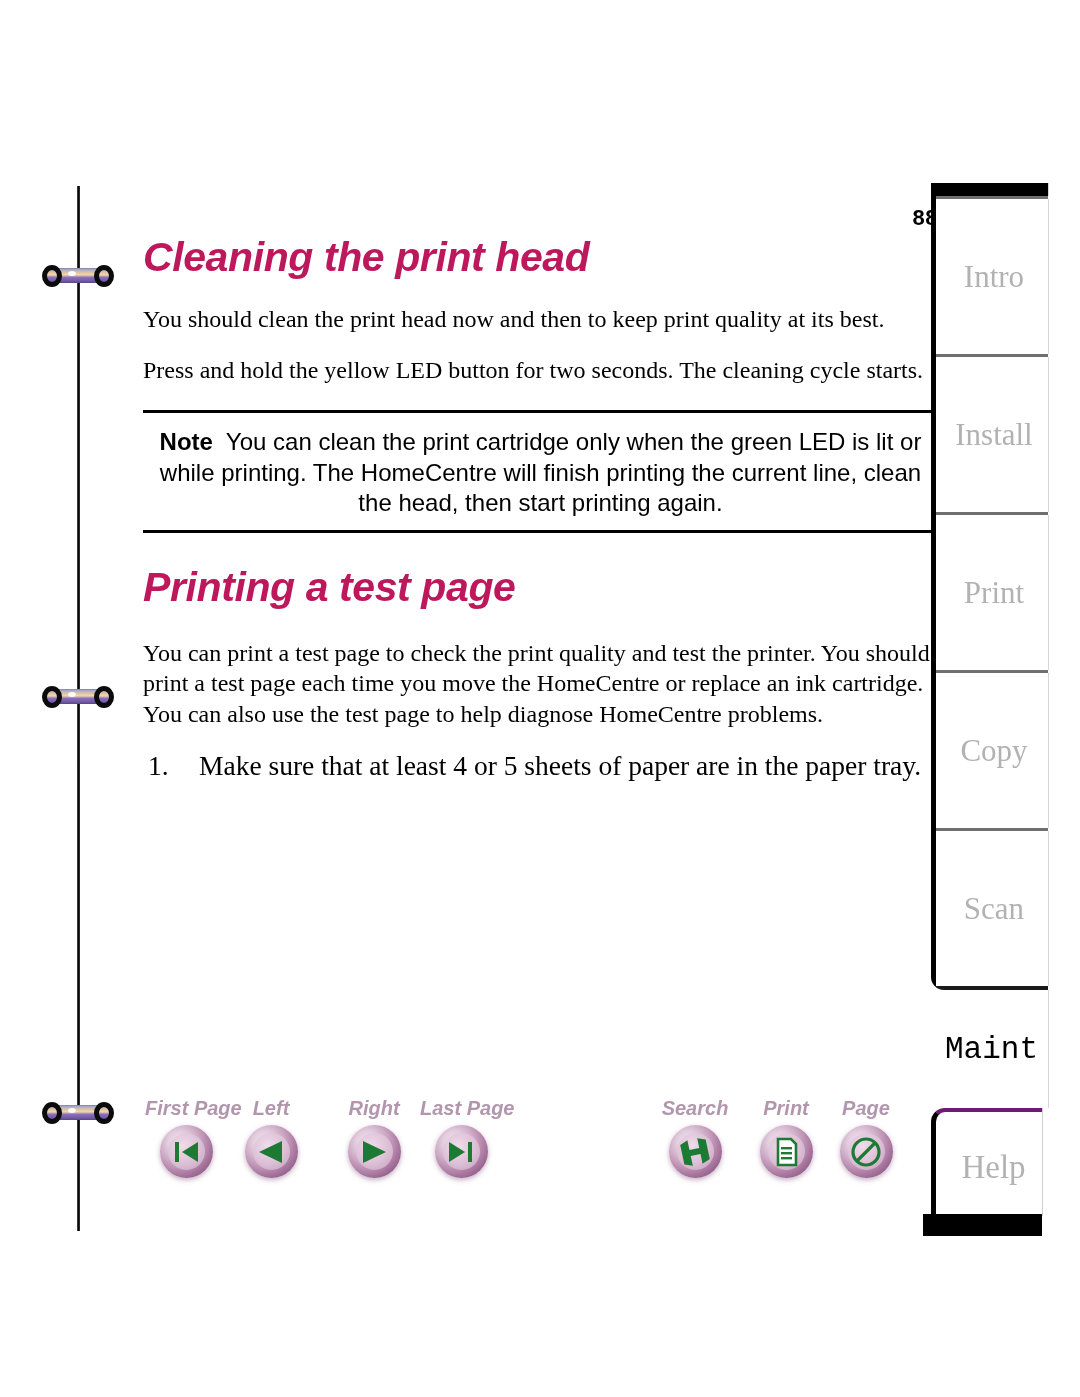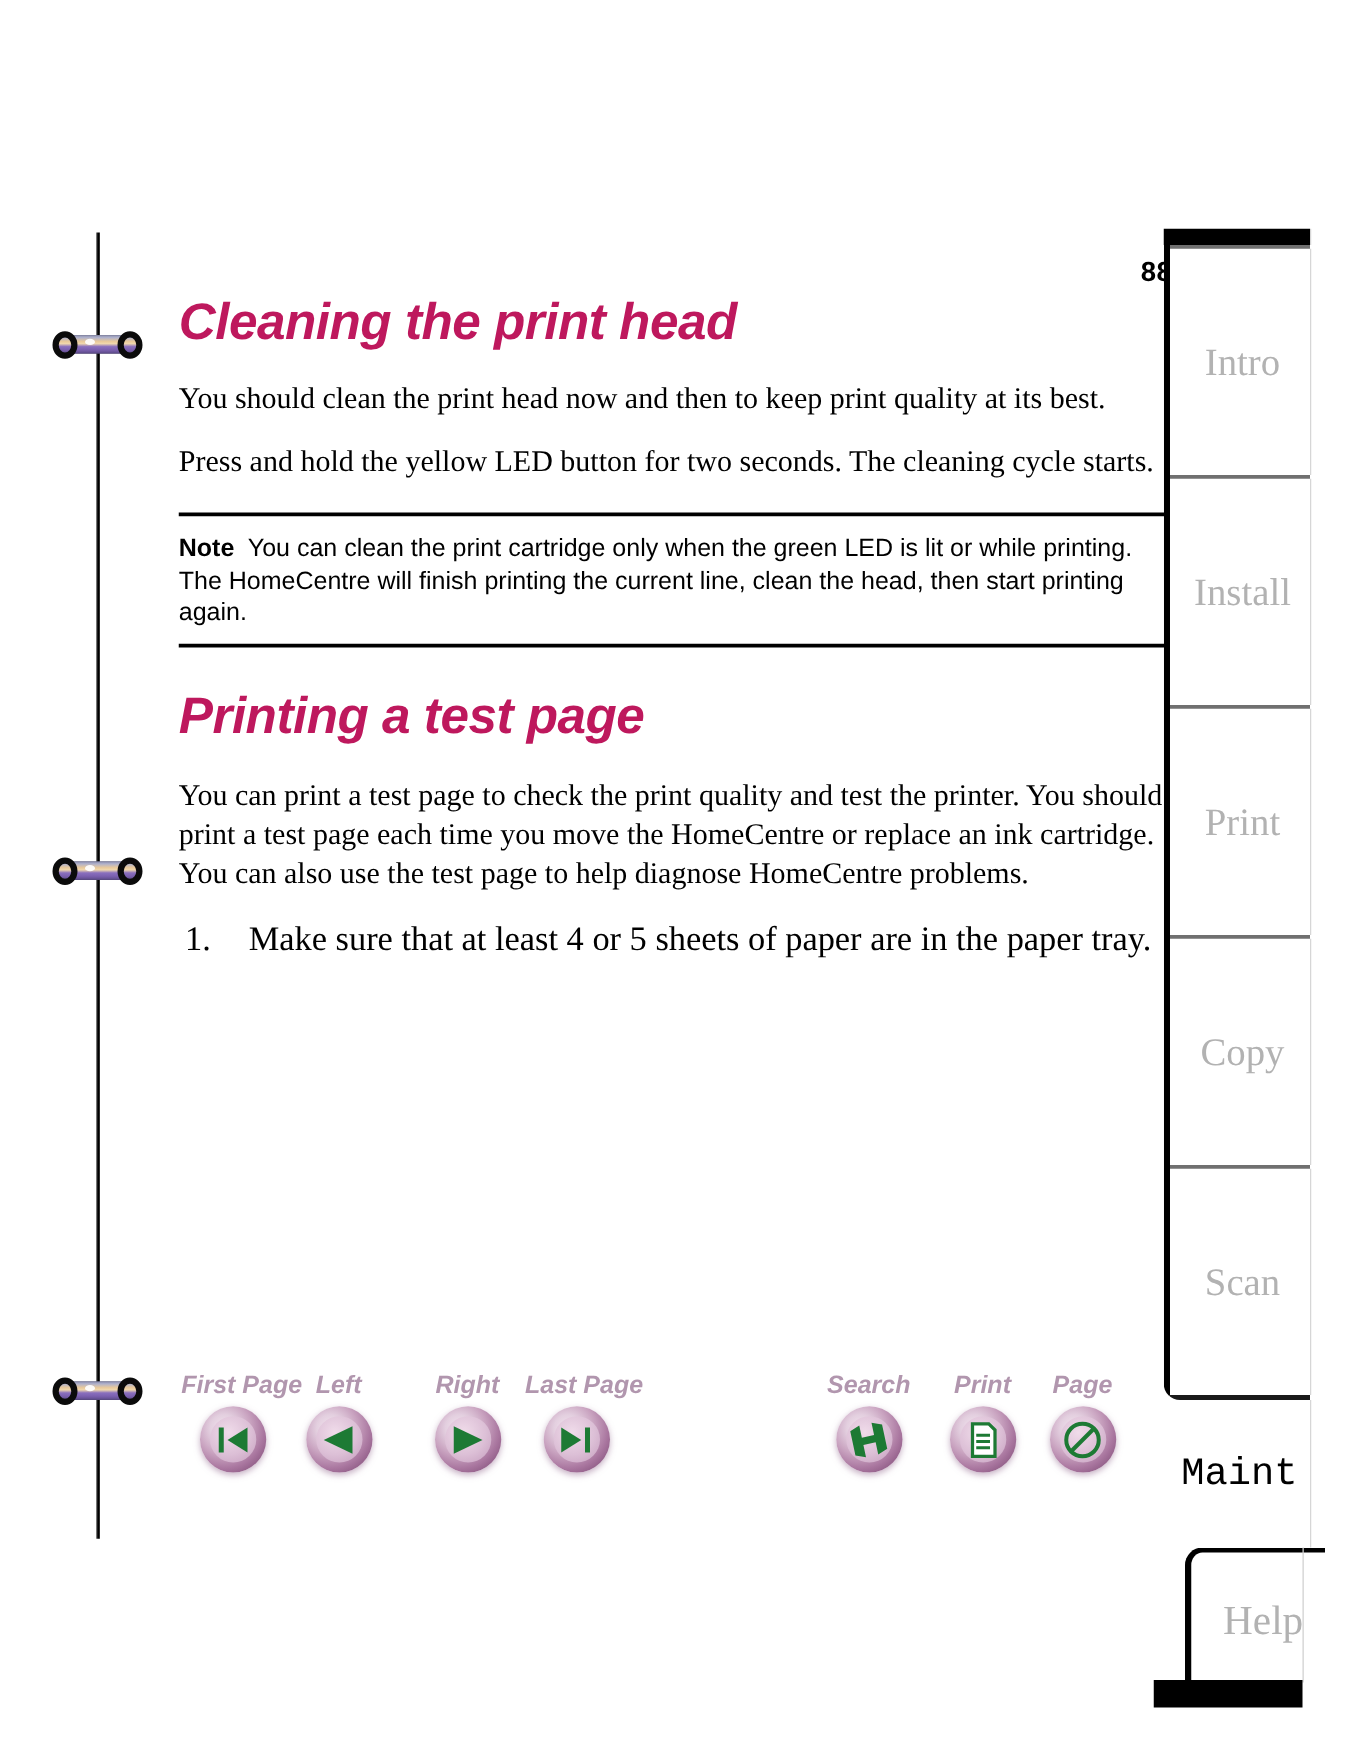--- a/index.html
+++ b/index.html
@@ -116,24 +116,25 @@
 
   
   .note-block {
     position: relative;
     border-top: 3px solid #000;
     border-bottom: 3px solid #000;
     padding: 14px 0 12px 0;
   }
   .note-text {
     font-family: "Liberation Sans", "DejaVu Sans", sans-serif;
-    font-size: 20px;
+    font-size: 24px;
     line-height: 1.26;
     color: #000;
     margin: 0;
+    text-align: center;
   }
   .note-text .note-label {
     font-weight: bold;
   }
 
   
   .num-item {
     position: relative;
     font-family: "Liberation Serif", "DejaVu Serif", serif;
     font-size: 27.5px;
@@ -166,21 +167,21 @@
   .tab-topbar {
     position: absolute;
     left: -5px;
     top: -13px;
     width: 117px;
     height: 13px;
     background: #000;
   }
   .tab {
     position: relative;
-    height: 184px;
+    height: 158px;
     box-sizing: border-box;
     border-top: 3px solid #707070;
     display: flex;
     align-items: center;
     justify-content: center;
     background: #fff;
   }
   .tab:first-of-type { border-top: none; }
   .tab .tab-label {
     font-family: "Liberation Serif", "DejaVu Serif", serif;
@@ -224,27 +225,26 @@
     width: 117px;
     height: 124px;
   }
   .tab-help {
     position: absolute;
     left: 0; top: 0;
     width: 112px;
     height: 110px;
     box-sizing: border-box;
     border-left: 5px solid #000;
-    border-top: 4px solid #000000;
+    border-top: 4px solid #701a75;
     border-top-left-radius: 14px;
     background: #fff;
     display: flex;
     align-items: center;
     justify-content: center;
-    margin-left: 17px;
   }
   .tab-help .tab-label {
     font-family: "Liberation Serif", "DejaVu Serif", serif;
     font-size: 33px;
     color: #b2b2b2;
     transform: translate(4px, 2px);
   }
   .tab-help-base {
     position: absolute;
     left: -8px;

